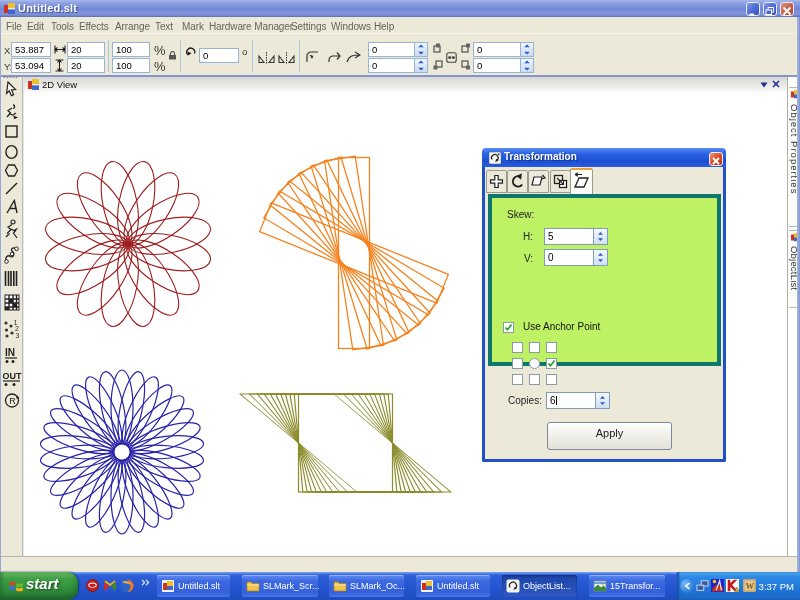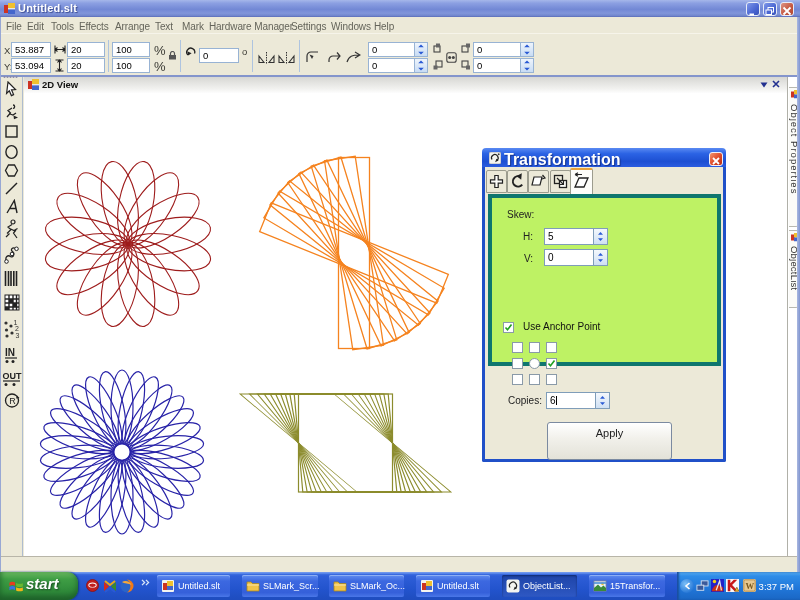--- a/index.html
+++ b/index.html
@@ -25,41 +25,41 @@
   .tf { position:absolute; background:#fff; border:1px solid #98b3d4; font-size:9.5px; color:#000; padding-left:3px; line-height:13px; }
   .tlabel { position:absolute; font-size:9.5px; color:#3a3a34; }
   .vsep { position:absolute; width:1px; background:#aec4e0; top:6px; height:32px; }
   .spin { position:absolute; width:13px; background:linear-gradient(#eef4fc,#c8dcf4); border-left:1px solid #98b3d4; }
 
   
   #divider { position:absolute; left:0; top:75px; width:800px; height:2px; background:#8495cc; }
   #toolbox { position:absolute; left:0; top:77px; width:23px; height:479px; background:#ece9d8; border-right:1px solid #aebccf; }
   #canvas { position:absolute; left:24px; top:77px; width:763px; height:479px; background:#fff; }
   #cheader { position:absolute; left:0; top:0; width:763px; height:16px; background:linear-gradient(#d7d7d3, #f2f2f0 75%, #fdfdfd); }
-  #cheader .t { position:absolute; left:18px; top:2px; font-size:9.5px; font-weight:bold; color:#111; }
+  #cheader .t { position:absolute; left:18px; top:2px; font-size:9.5px; font-weight:normal; color:#111; }
   #rightstrip { position:absolute; left:787px; top:77px; width:13px; height:479px; background:#fff; border-left:1px solid #b0b0a8; }
 
   #statusstrip { position:absolute; left:0; top:556px; width:800px; height:16px; background:#ece9d8; border-top:1px solid #b8b5a8; }
 
   
   #dialog { position:absolute; left:482px; top:167px; width:244px; height:295px;
     background:#ece9d8; border:3px solid #2050c8; border-top:none; border-radius:0 0 2px 2px; }
   #dtitle { position:absolute; left:-3px; top:-19px; width:244px; height:19px; border-radius:4px 4px 0 0;
     background:linear-gradient(#5a8af2 0%, #2b63e4 30%, #1d4fd2 70%, #2b5ce0 100%); }
-  #dtitle .t { position:absolute; left:22px; top:3px; color:#fff; font-weight:bold; font-size:16px; text-shadow:1px 1px 1px #12308a; }
+  #dtitle .t { position:absolute; left:22px; top:3px; color:#fff; font-weight:bold; font-size:10px; text-shadow:1px 1px 1px #12308a; }
   #dclose { position:absolute; left:227px; top:4px; width:14px; height:14px; border-radius:3px; border:1px solid #f0f0f8;
     background:linear-gradient(135deg,#f0956e 0%,#e25433 45%,#ba2a0e 100%); }
   .dtab { position:absolute; top:3px; width:21px; height:23px; background:#ece9d8; border:1px solid #9c9c8e; border-radius:2px 2px 0 0; }
   .dtab.sel { top:1px; height:26px; background:#fdfdfa; border-bottom:none; border-top:2px solid #e8a23c; width:23px; }
   #dcontent { position:absolute; left:3px; top:27px; width:233px; height:172px; background:#bef264; border:4px solid #0f766e; }
   .dfield { position:absolute; background:#fff; border:1px solid #7f9db9; font-size:10px; padding:2px 0 0 3px; }
   .dspin { position:absolute; right:0; top:0; bottom:0; width:14px; background:linear-gradient(#f4f8fc,#cfe0f4); border-left:1px solid #7f9db9; }
   .cb { position:absolute; width:11px; height:11px; background:#fff; border:1px solid #8a9aa8; }
   .cb svg { display:block; }
-  #applybtn { position:absolute; left:62px; top:255px; width:125px; height:38px; border:1px solid #7b8aa0; border-radius:3px;
+  #applybtn { position:absolute; left:62px; top:255px; width:125px; height:28px; border:1px solid #7b8aa0; border-radius:3px;
     background:linear-gradient(#ffffff,#f1f0ea 45%,#e3e2d8); font-size:11px; color:#222; text-align:center; line-height:20px; }
 
   
   #taskbar { position:absolute; left:0; top:572px; width:800px; height:40px;
     background:linear-gradient(#4b7ce8 0%, #2e5ed8 10%, #2253cc 45%, #1c48b4 88%, #2a56c4 100%); }
   #startbtn { position:absolute; left:0; top:0; width:78px; height:28px; border-radius:0 11px 11px 0;
     background:linear-gradient(#6cba62 0%, #3f9e45 25%, #2f8a3a 70%, #267232 100%); box-shadow:inset 0 -3px 6px #1c5f28, 1px 0 2px #123a7a; }
   #startbtn .t { position:absolute; left:26px; top:3px; color:#fff; font-style:italic; font-weight:bold; font-size:15px; text-shadow:1px 1px 2px #1a4a20; }
   .taskbtn { position:absolute; top:3px; height:22px; border-radius:2px; background:linear-gradient(#5f8cf0 0%, #3c68e0 28%, #3560da 80%, #4a77e8 100%);
     box-shadow:inset 0 1px 0 #8caef4; color:#fff; font-size:9px; }

